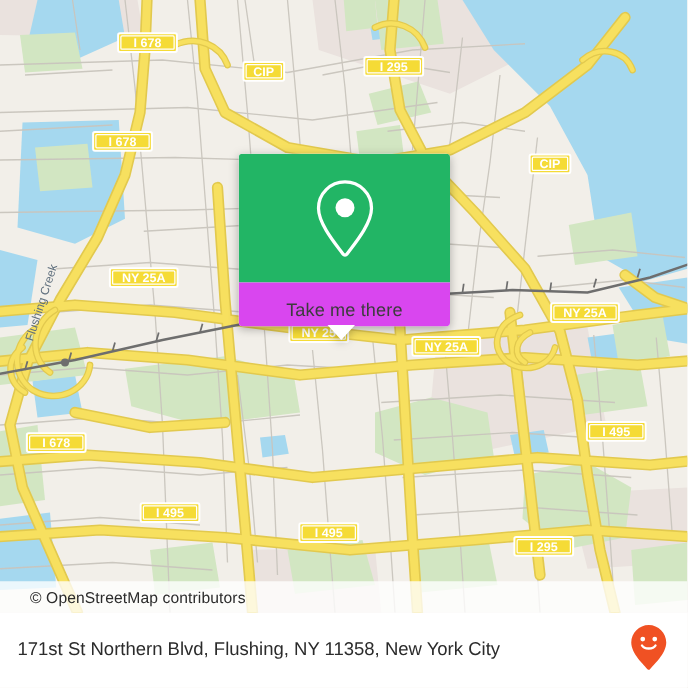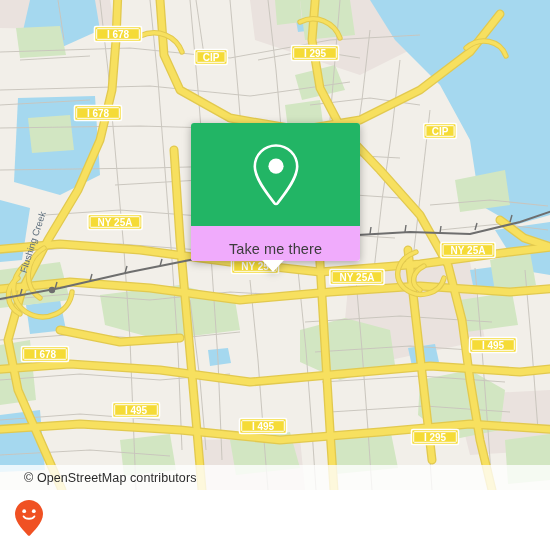--- a/index.html
+++ b/index.html
@@ -85,21 +85,21 @@
     align-items: center;
     justify-content: center;
     box-sizing: border-box;
   }
   #popup-pin-icon svg {
     display: block;
   }
   #popup-footer {
     width: 100%;
     height: 46px;
-    background: #f0abfc;
+    background: #d946ef;
     display: flex;
     align-items: center;
     justify-content: center;
   }
   #popup-cta-label {
     font-size: 14.5px;
     color: #3c3c3c;
     letter-spacing: 0.1px;
     white-space: nowrap;
   }
@@ -425,20 +425,21 @@
         </div>
         <div id="popup-footer">
           <span id="popup-cta-label">Take me there</span>
         </div>
       </div>
       <div id="popup-tail"></div>
     </div>
   </div>
 
   <div id="footer-bar">
+    <div id="footer-address">171st St Northern Blvd, Flushing, NY 11358, New York City</div>
     <div id="moovit-logo">
       <span>
         <svg width="30" height="38" viewBox="0 0 30 38" aria-hidden="true">
           <path d="M15 1 C7.3 1 1 7.3 1 15 C1 24 11.6 33.3 14 36.4 C14.5 37 15.5 37 16 36.4 C18.4 33.3 29 24 29 15 C29 7.3 22.7 1 15 1 Z" fill="#F05123"></path>
           <circle cx="10.2" cy="12.2" r="1.9" fill="#ffffff"></circle>
           <circle cx="19.8" cy="12.2" r="1.9" fill="#ffffff"></circle>
           <path d="M9.6 17.4 C11.4 20.6 18.6 20.6 20.4 17.4" fill="none" stroke="#ffffff" stroke-width="1.9" stroke-linecap="round"></path>
         </svg>
       </span>
     </div>

